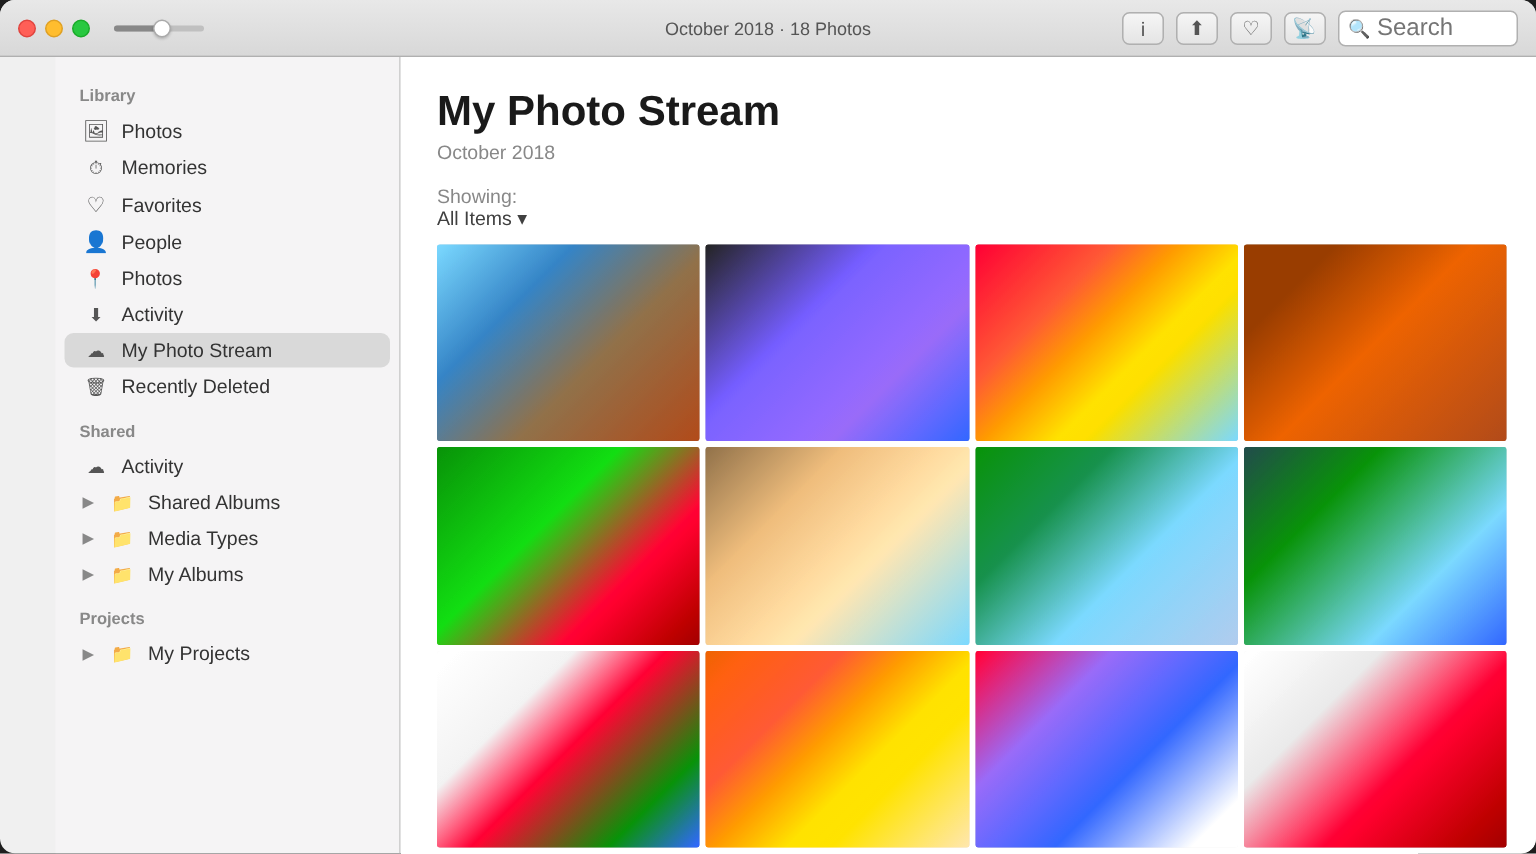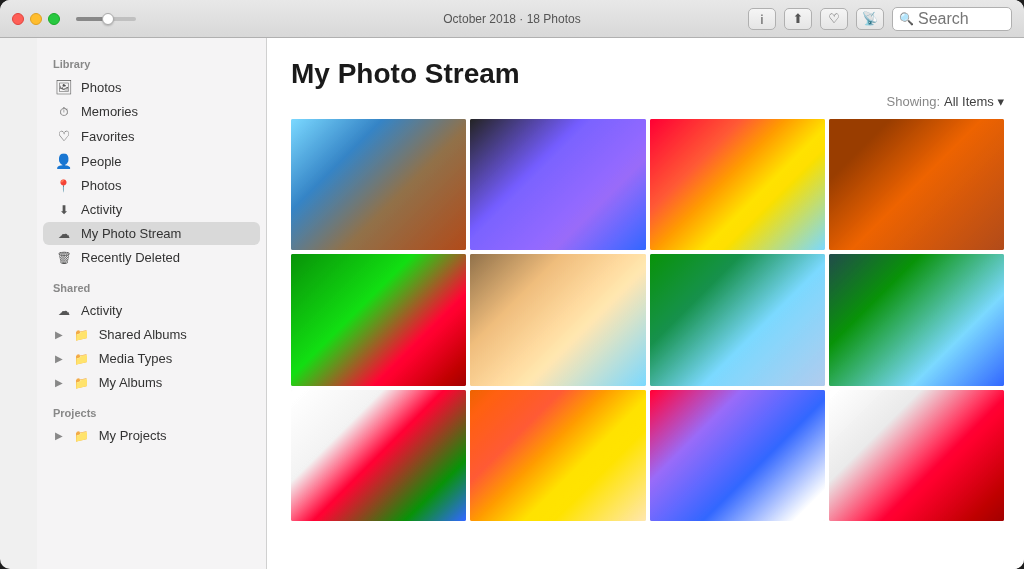--- a/index.html
+++ b/index.html
@@ -186,20 +186,21 @@
       font-size: 13px;
       color: #888;
       margin-bottom: 14px;
     }
     .showing-bar {
       display: flex;
       justify-content: flex-end;
       margin-bottom: 10px;
       font-size: 13px;
       color: #333;
+      flex-direction: column;
     }
     .showing-dropdown {
       cursor: pointer;
       color: #404040;
     }
     .photo-grid {
       display: grid;
       grid-template-columns: repeat(4, 1fr);
       gap: 4px;
     }
@@ -328,20 +329,21 @@
 
       <div class="sidebar-item">
         <span class="arrow">▶</span>
         <span class="icon" style="font-size:12px;">📁</span>
         <span>My Projects</span>
       </div>
     </div>
 
     <div class="content">
       <div class="content-title">My Photo Stream</div>
+      <div class="content-subtitle">October 2018</div>
       <div class="showing-bar">
         <span style="color:#888;margin-right:4px;">Showing:</span>
         <span class="showing-dropdown">
           <span>All Items</span>
           <span> ▾</span>
         </span>
       </div>
       <div class="photo-grid">
 
         <div class="photo-cell p1"></div>

